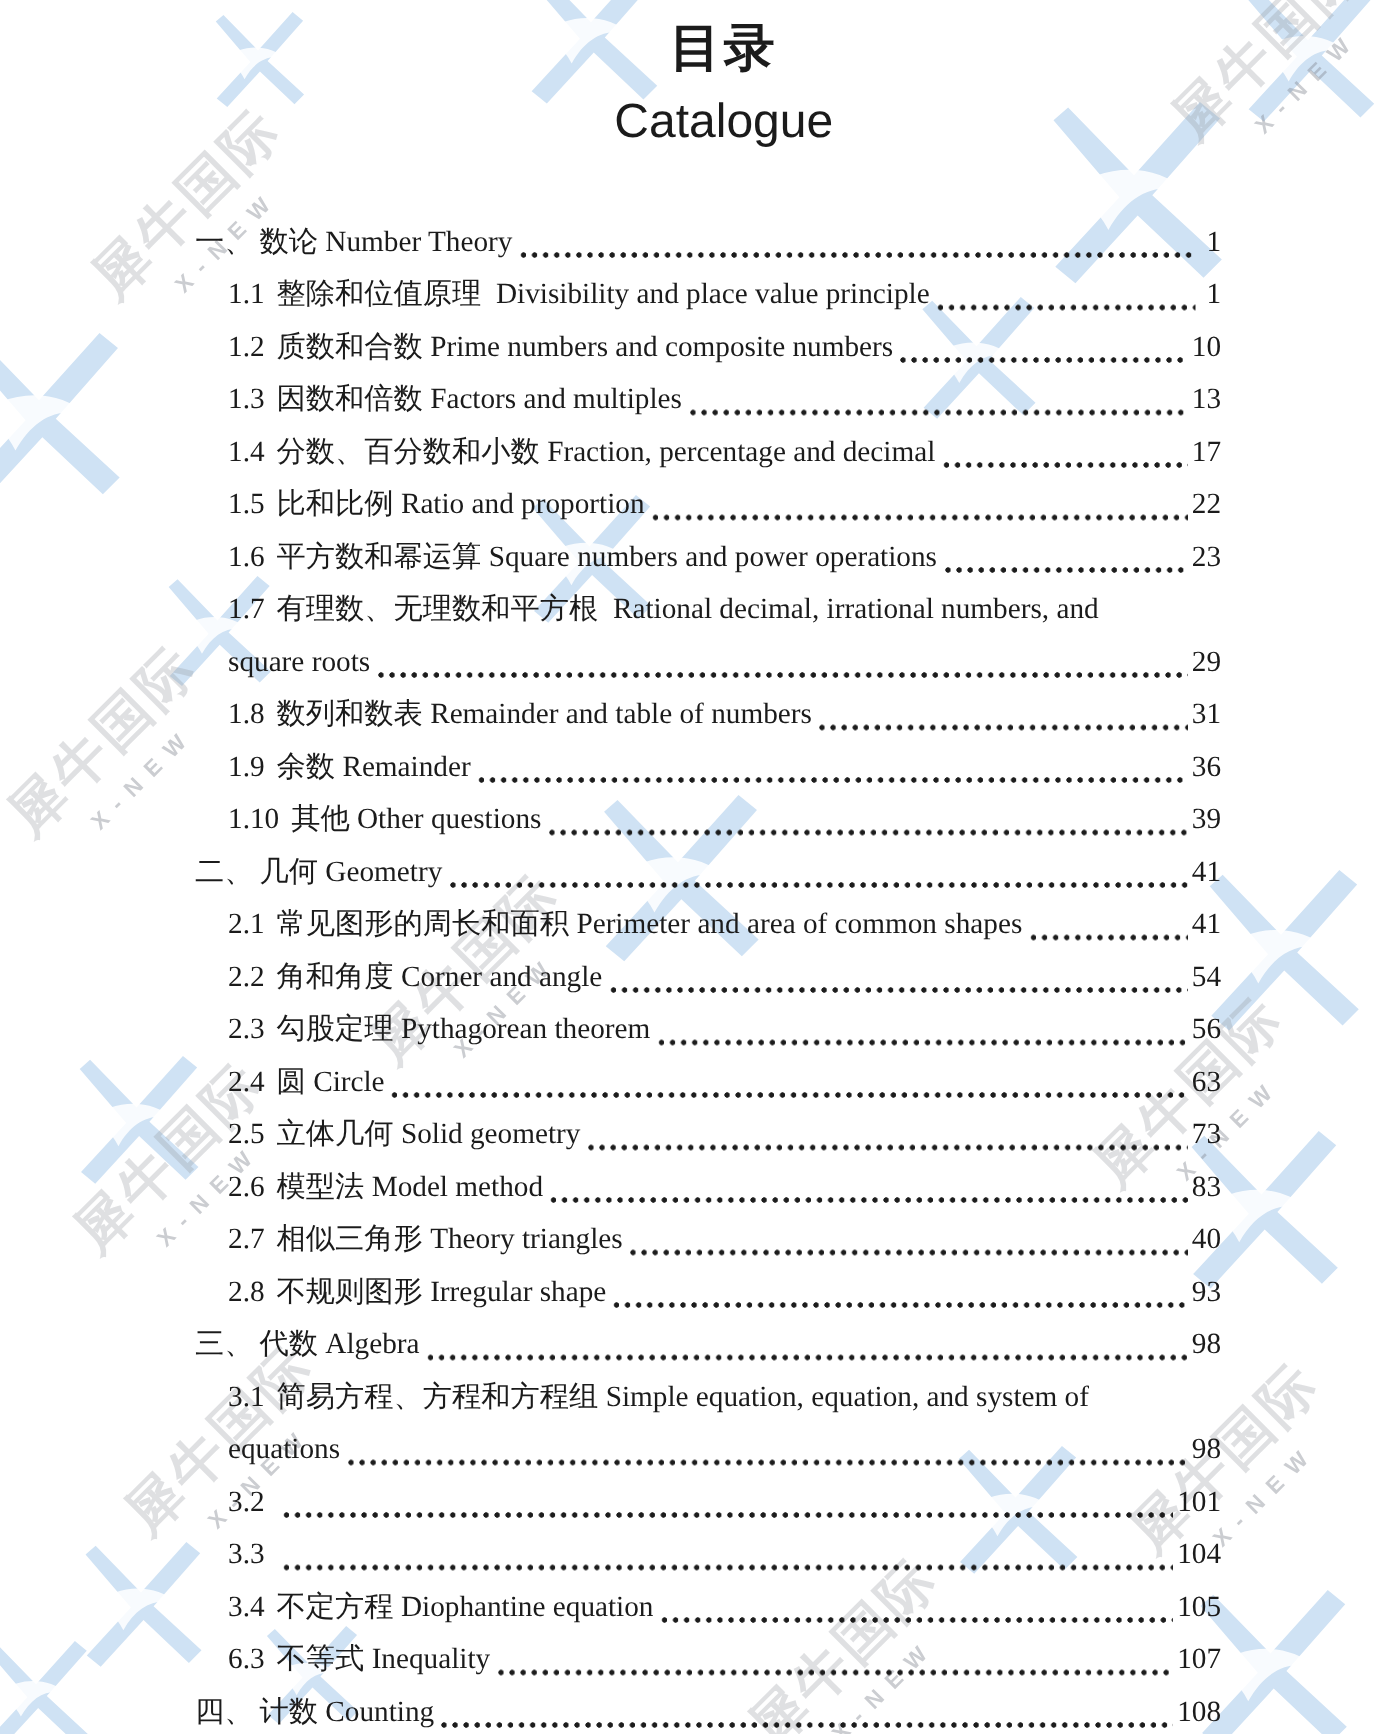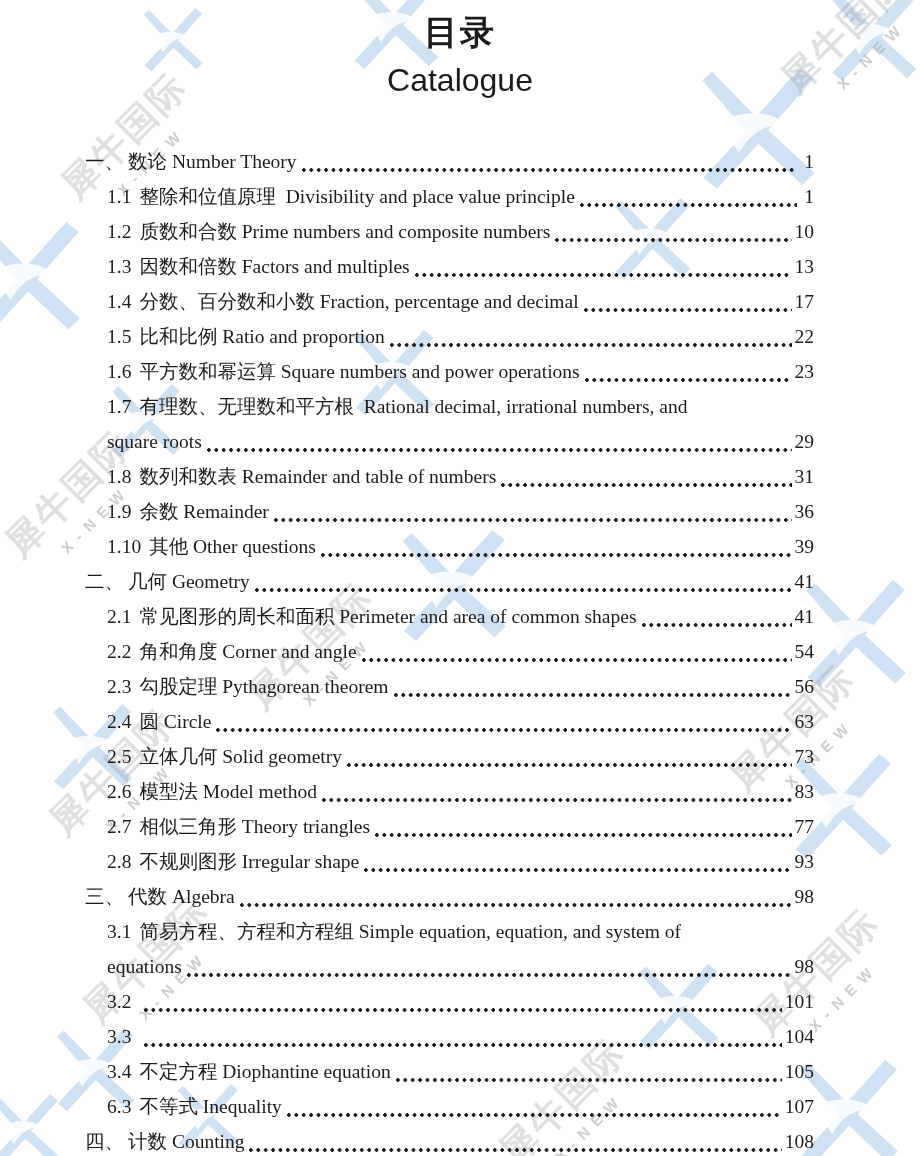--- a/index.html
+++ b/index.html
@@ -11,21 +11,21 @@
   
   .wm-layer{position:absolute;inset:0;z-index:1;pointer-events:none;}
   .wm-bird{position:absolute;}
   .wm-t{position:absolute;transform:rotate(-45deg);white-space:nowrap;
         font-family:"Liberation Sans","DejaVu Sans",sans-serif;}
   .wm-cn{font-size:37px;font-weight:bold;letter-spacing:3px;
          color:rgba(148,152,160,0.30);}
   .wm-en{font-size:15px;font-weight:bold;letter-spacing:8px;
          color:rgba(130,136,146,0.42);margin:3px 0 0 36px;}
   
-  .content{position:absolute;inset:0;z-index:2;}
+  .content{position:absolute;inset:0;z-index:2;padding-left:45px;}
   .title-cn{
     margin:11px 0 0;text-align:center;
     font-family:"Liberation Sans","DejaVu Sans",sans-serif;
     font-size:34px;font-weight:bold;letter-spacing:2px;line-height:1.25;
   }
   .title-en{
     margin:7px 0 0;text-align:center;
     font-family:"Liberation Sans","DejaVu Sans",sans-serif;
     font-size:32px;font-weight:400;line-height:1.2;
   }
@@ -266,21 +266,21 @@
       <div class="row lvl2">
         <span class="num">2.6</span>
         <span class="txt">模型法 Model method</span>
         <span class="dots"></span>
         <span class="pg">83</span>
       </div>
       <div class="row lvl2">
         <span class="num">2.7</span>
         <span class="txt">相似三角形 Theory triangles</span>
         <span class="dots"></span>
-        <span class="pg">77</span>
+        <span class="pg">40</span>
       </div>
       <div class="row lvl2">
         <span class="num">2.8</span>
         <span class="txt">不规则图形 Irregular shape</span>
         <span class="dots"></span>
         <span class="pg">93</span>
       </div>
       <div class="row lvl1">
         <span class="num">三、</span>
         <span class="txt">代数 Algebra</span>

